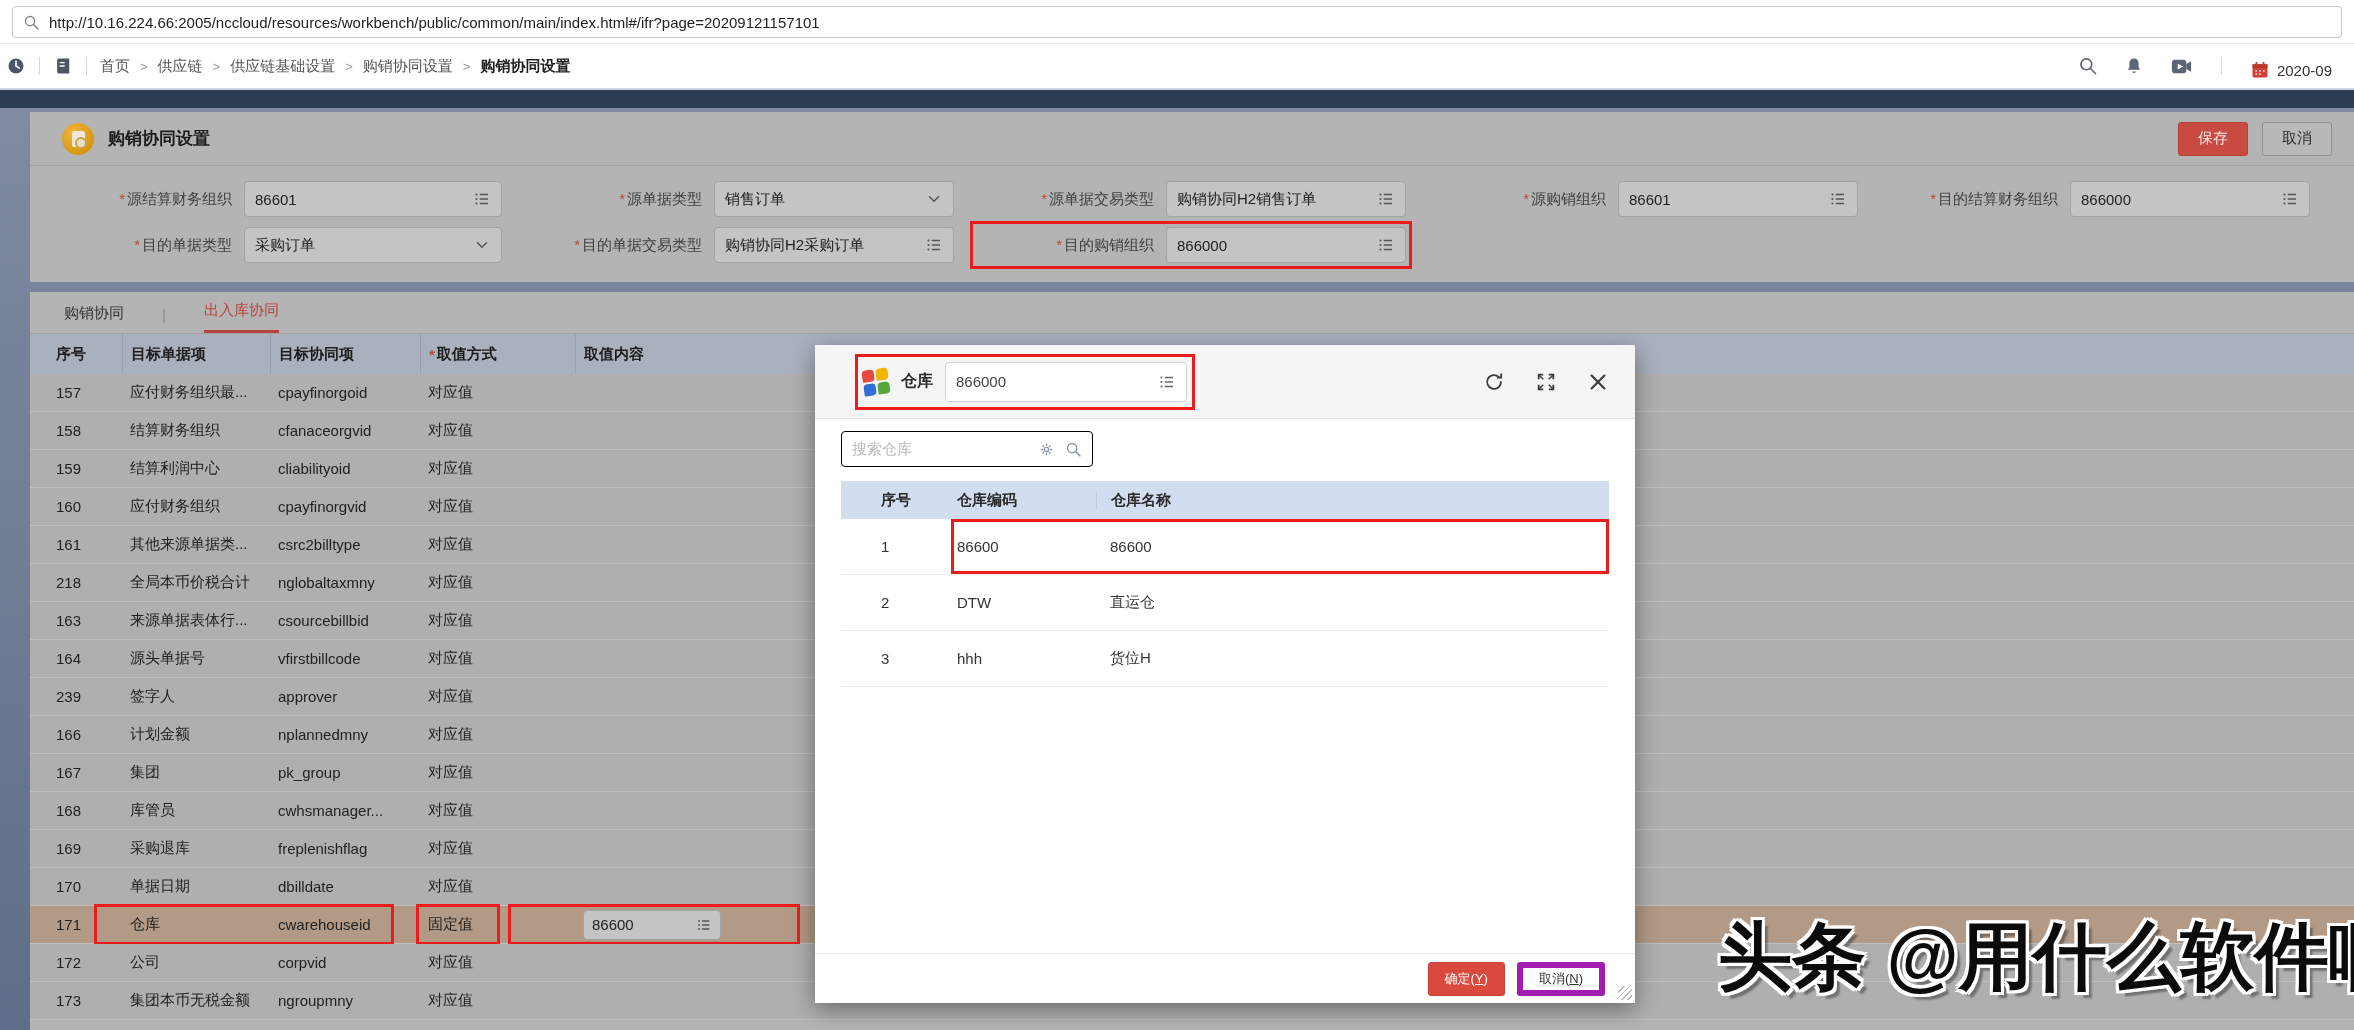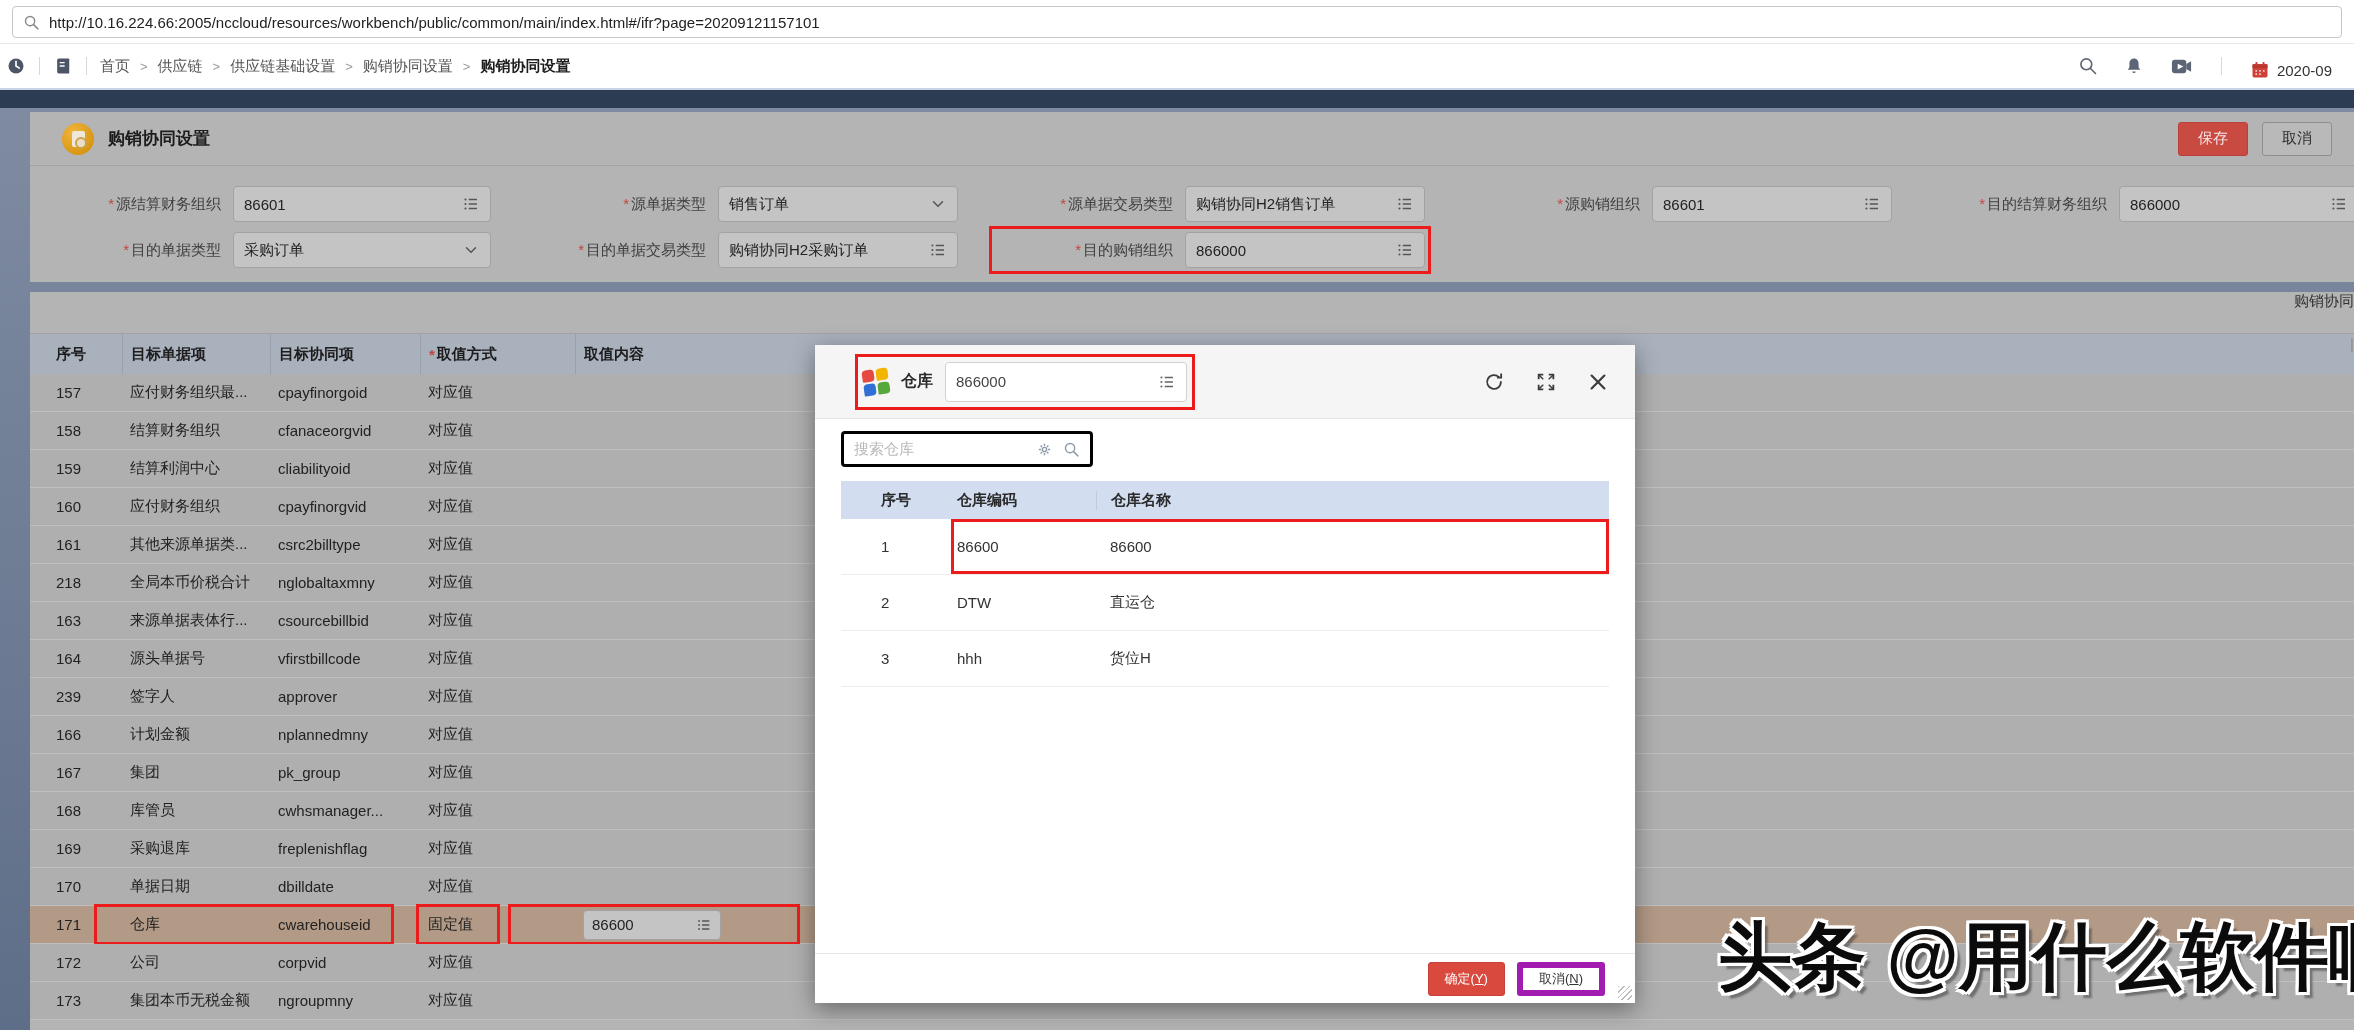--- a/index.html
+++ b/index.html
@@ -36,33 +36,33 @@
   .app-icon .doc { width:13px; height:16px; background:#efe7d8; border-radius:2px; position:relative; }
   .app-icon .doc::after { content:""; position:absolute; right:-2px; bottom:-2px; width:8px; height:8px; border:2px solid #caa24a; border-radius:50%; background:#e9dfc9; }
   .page-title { font-size:17px; font-weight:bold; color:#1c1c1c; }
   .head-btns { margin-left:auto; display:flex; gap:14px; }
   .btn { height:34px; min-width:70px; padding:0 18px; border-radius:3px; font-size:15px; display:flex; align-items:center; justify-content:center; cursor:pointer; }
   .btn-red { background:#c94a41; color:#f3e4e3; border:1px solid #b8423a; }
   .btn-plain { background:#b9b9b9; color:#2e2e2e; border:1px solid #8f8f8f; }
 
   
   .form-area { padding:10px 0 14px 0; }
-  .form-row { display:flex; align-items:flex-end; height:46px; padding-left:13px;gap:15px; }
+  .form-row { display:flex; align-items:center; height:46px; padding-left:24px; }
   .field { display:flex; align-items:center; margin-right:22px; }
   .field.annotated { outline:3px solid #ec1c1c; outline-offset:3px; }
   .flabel { width:178px; text-align:right; color:#3f3f3f; margin-right:12px; white-space:nowrap; }
   .star { color:#c0473e; margin-right:2px; }
   .fctrl { width:240px; height:36px; background:#c4c4c4; border:1px solid #a2a2a2; border-radius:4px; display:flex; align-items:center; padding:0 10px; color:#222; cursor:pointer; }
   .fctrl.wide { width:258px; }
   .fvalue { flex:1; white-space:nowrap; overflow:hidden; }
   .fctrl .ic { color:#555; width:18px; height:18px; }
 
   
   .panel-grid { margin-top:10px; height:752px; position:relative; overflow:hidden; }
-  .tabbar { height:42px; display:flex; align-items:flex-end; padding-left:47px; gap:14px; border-bottom:1px solid #a3a3a3;flex-direction:column; }
+  .tabbar { height:42px; display:flex; align-items:flex-end; padding-left:34px; gap:38px; border-bottom:1px solid #a3a3a3; }
   .tab { padding-bottom:10px; color:#333; cursor:pointer; position:relative; }
   .tab.active { color:#b9443b; border-bottom:3px solid #b9443b; }
   .tab-sep { color:#8d8d8d; padding-bottom:10px; }
 
   .ghead { height:40px; background:#a9b1bd; display:flex; font-weight:bold; color:#1d1d1d; }
   .ghead .c { display:flex; align-items:center; }
   .ghead .c + .c { border-left:1px solid #98a0ac; }
   .grow { height:38px; display:flex; background:#afafaf; border-bottom:1px solid #bfbfbf; position:relative; cursor:pointer; }
   .grow.selected { background:#b39a86; }
   .c { padding-left:8px; display:flex; align-items:center; white-space:nowrap; overflow:hidden; }
@@ -84,21 +84,21 @@
   .dlg-ref-widget { display:flex; align-items:center; gap:12px; outline:3px solid #ec1c1c; outline-offset:5px; margin-left:22px; }
   .pinwheel { width:26px; height:26px; display:grid; grid-template-columns:12px 12px; grid-template-rows:12px 12px; gap:2px; transform:rotate(-8deg); }
   .pinwheel span { border-radius:4px 4px 4px 1px; }
   .pw1{background:#e5493f;} .pw2{background:#f2b600;} .pw3{background:#2f6fd6;} .pw4{background:#57a83a;}
   .dlg-title { font-size:16px; font-weight:bold; color:#2b2b2b; }
   .dlg-ref { width:242px; height:40px; border:1px solid #d2d2d2; border-radius:4px; display:flex; align-items:center; padding:0 10px; color:#444; background:#fff; cursor:pointer; }
   .dlg-ref .ic { color:#666; width:18px; height:18px; }
   .dlg-head-icons { margin-left:auto; display:flex; gap:30px; color:#3c3c3c; }
   .dlg-head-icons .ic { width:22px; height:22px; cursor:pointer; }
   .dlg-search-row { padding:12px 26px 10px 26px; }
-  .search-box { width:252px; height:36px; border:3px solid #000000; border-radius:4px; display:flex; align-items:center; padding:0 10px; gap:10px; }
+  .search-box { width:252px; height:36px; border:1px solid #000000; border-radius:4px; display:flex; align-items:center; padding:0 10px; gap:10px; }
   .search-box .ph { flex:1; color:#b9b9b9; }
   .search-box .ic { width:17px; height:17px; color:#8d98a8; cursor:pointer; }
   .dlg-table { margin:4px 26px 0 26px; }
   .dhead { height:38px; background:#d2ddf0; display:flex; align-items:center; color:#2b2b2b; font-weight:bold; }
   .dc1 { width:110px; padding-left:40px; } .dc2 { width:145px; padding-left:6px; } .dc3 { flex:1; padding-left:14px; border-left:1px solid #bfcbe2; }
   .drow { height:56px; display:flex; align-items:center; border-bottom:1px solid #ececec; color:#333; cursor:pointer; }
   .drow .dc3 { border-left:none; }
   .drow-wrap { display:flex; align-items:center; height:100%; flex:1; }
   .drow-wrap.annotated { outline:3px solid #ec1c1c; outline-offset:-3px; }
   .dlg-foot { position:absolute; left:0; right:0; bottom:0; height:50px; border-top:1px solid #e6e6e6; display:flex; align-items:center; justify-content:flex-end; gap:12px; padding-right:30px; background:#fff; }

